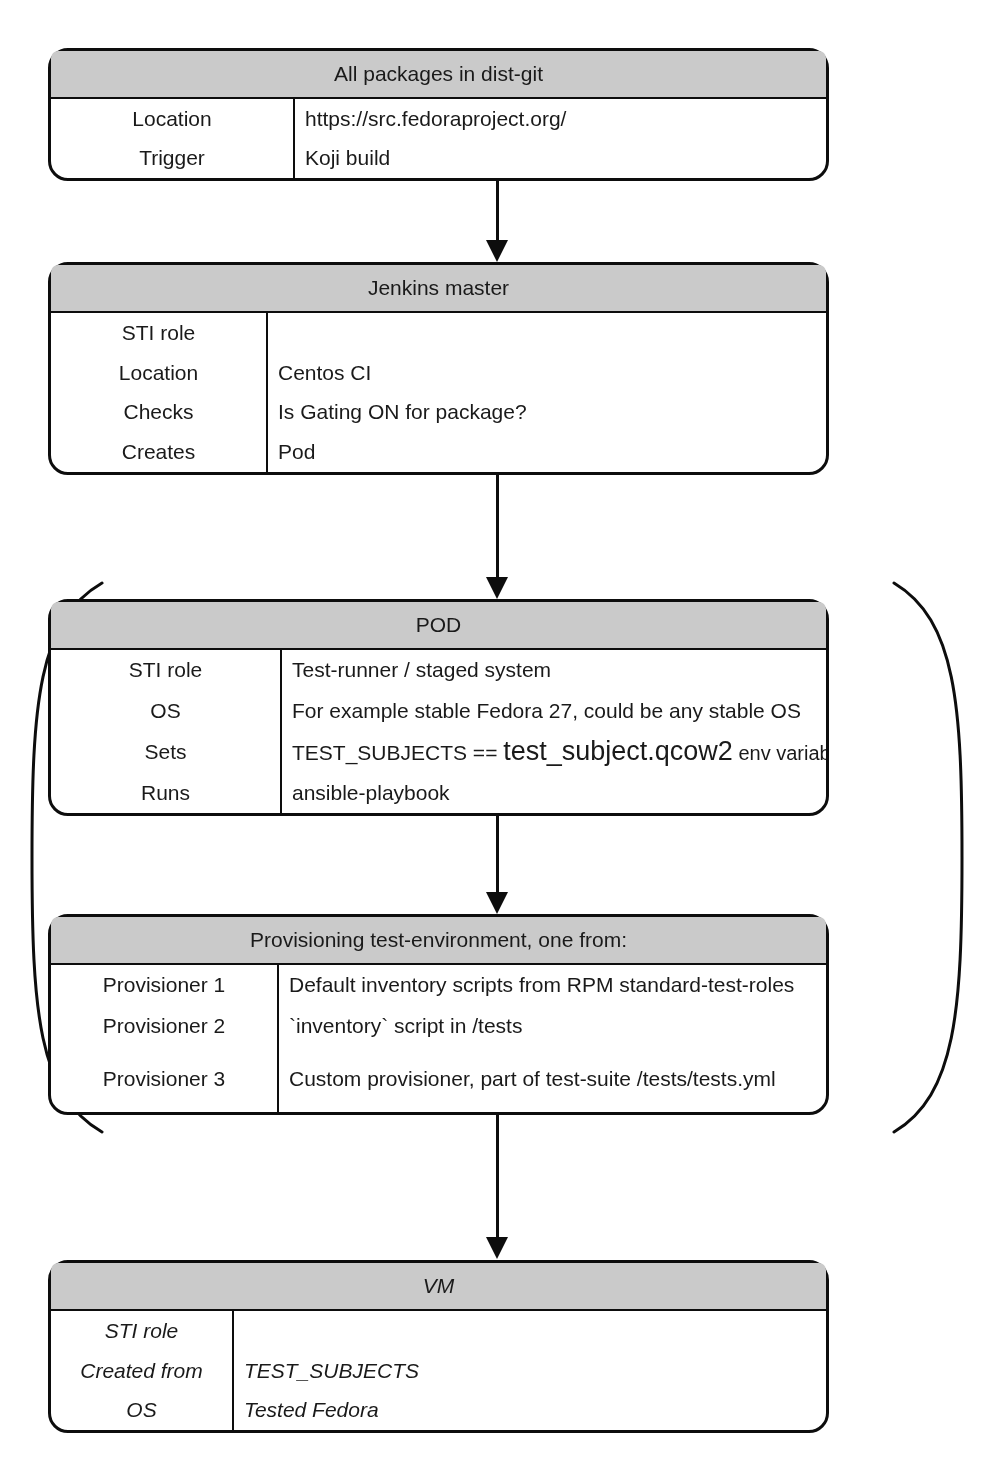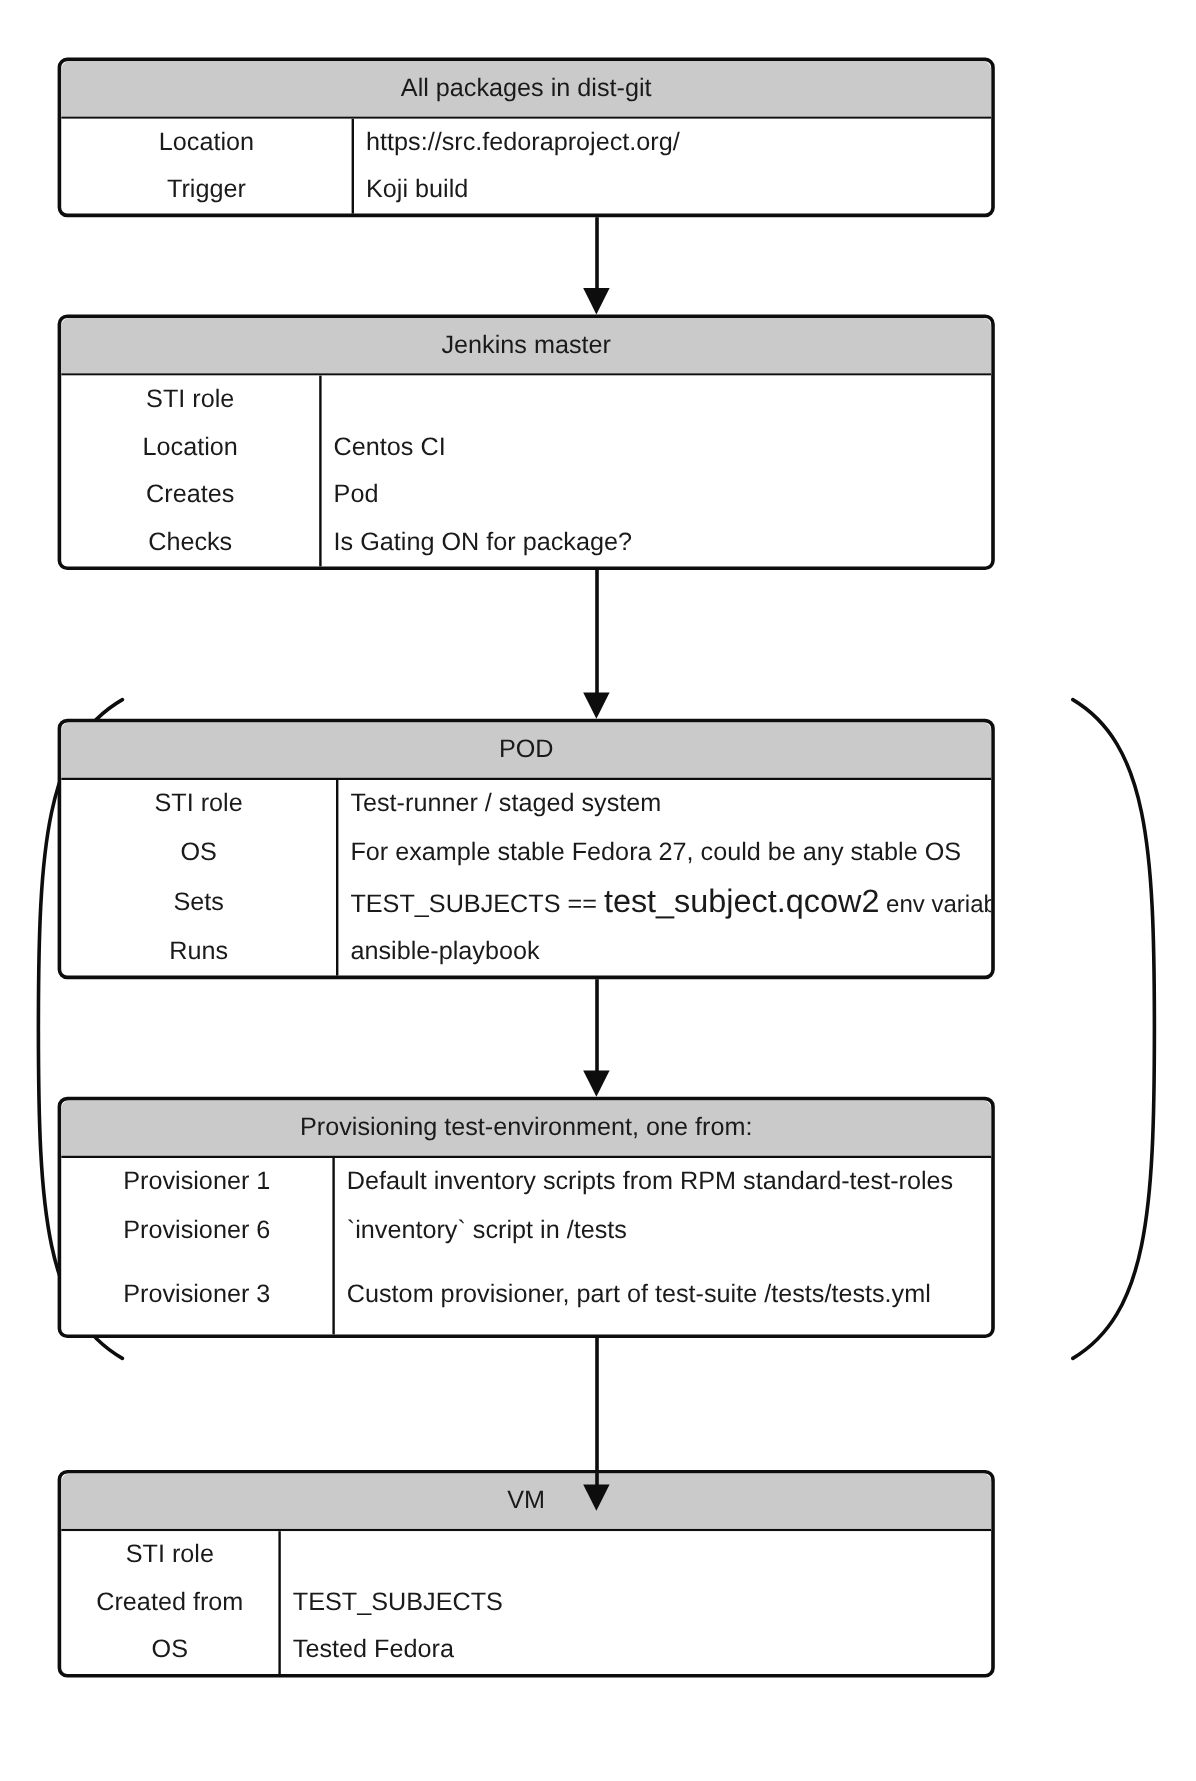--- a/index.html
+++ b/index.html
@@ -15,21 +15,21 @@
     font-family:"Liberation Sans","DejaVu Sans",sans-serif;
     color:var(--text);
     position:relative;overflow:hidden;
   }
   .canvas{position:absolute;left:0;top:0;width:997px;height:1484px;}
 
   
   .box{
     position:absolute;left:48px;width:781px;
     border:3px solid var(--border);
-    border-radius:8px;
+    border-radius:20px;
     background:#fff;
     display:flex;flex-direction:column;
     z-index:2;
   }
   .hdr{
     height:48px;flex:0 0 48px;
     background:var(--header-fill);
     border-bottom:2px solid var(--border);
     border-radius:7px 7px 0 0;
     display:flex;align-items:center;justify-content:center;
@@ -101,26 +101,26 @@
     <div class="hdr">Jenkins master</div>
     <div class="body" style="--lw:215px;">
       <div class="row">
         <div class="lbl">STI role</div>
       </div>
       <div class="row">
         <div class="lbl">Location</div>
         <div class="val">Centos CI</div>
       </div>
       <div class="row">
+        <div class="lbl">Checks</div>
+        <div class="val">Is Gating ON for package?</div>
+      </div>
+      <div class="row">
         <div class="lbl">Creates</div>
         <div class="val">Pod</div>
-      </div>
-      <div class="row">
-        <div class="lbl">Checks</div>
-        <div class="val">Is Gating ON for package?</div>
       </div>
     </div>
   </div>
 
   <div class="arrow" style="top:475px;height:124px;">
     <div class="stem"></div>
     <div class="head"></div>
   </div>
 
   <svg class="parens" viewBox="0 0 997 610">
@@ -156,36 +156,36 @@
   </div>
 
   <div class="box" style="top:914px;height:201px;">
     <div class="hdr">Provisioning test-environment, one from:</div>
     <div class="body" style="--lw:226px;">
       <div class="row" style="flex:0 0 40px;">
         <div class="lbl">Provisioner 1</div>
         <div class="val">Default inventory scripts from RPM standard-test-roles</div>
       </div>
       <div class="row" style="flex:0 0 41px;">
-        <div class="lbl">Provisioner 6</div>
+        <div class="lbl">Provisioner 2</div>
         <div class="val">`inventory` script in /tests</div>
       </div>
       <div class="row">
         <div class="lbl">Provisioner 3</div>
         <div class="val">Custom provisioner, part of test-suite /tests/tests.yml</div>
       </div>
     </div>
   </div>
 
   <div class="arrow" style="top:1115px;height:144px;">
     <div class="stem"></div>
     <div class="head"></div>
   </div>
 
-  <div class="box" style="top:1225px;height:173px;">
+  <div class="box" style="top:1260px;height:173px;font-style:italic;">
     <div class="hdr">VM</div>
     <div class="body" style="--lw:181px;">
       <div class="row">
         <div class="lbl">STI role</div>
       </div>
       <div class="row">
         <div class="lbl">Created from</div>
         <div class="val">TEST_SUBJECTS</div>
       </div>
       <div class="row">

